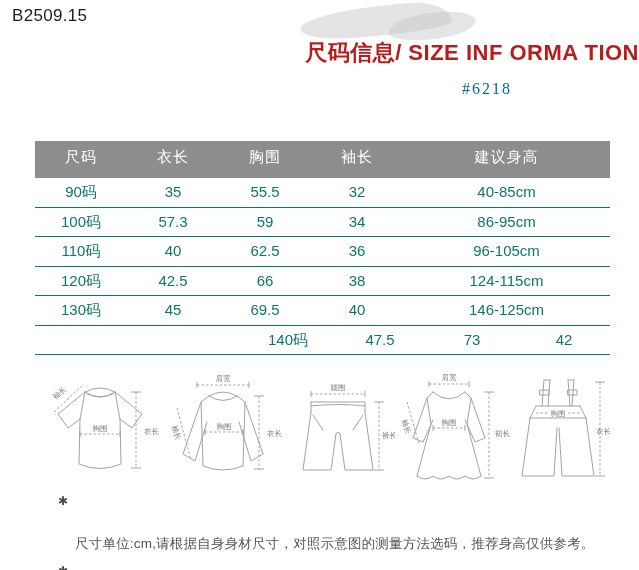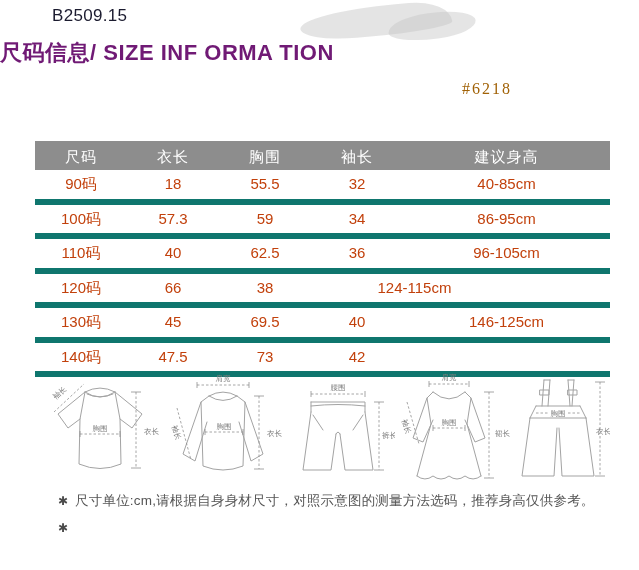--- a/index.html
+++ b/index.html
@@ -2,66 +2,66 @@
 <html><head>
 <meta charset="utf-8">
 <style>
   html,body{margin:0;padding:0;}
   body{
     width:639px;height:570px;position:relative;background:#ffffff;
     font-family:"Liberation Sans", sans-serif;overflow:hidden;
   }
   .code{
     position:absolute;left:12px;top:6px;font-size:17px;font-weight:500;
-    color:#1b1b2f;letter-spacing:.3px;margin-left:40px;
+    color:#1b1b2f;letter-spacing:.3px;
   }
   .smudge1{
     position:absolute;left:300px;top:6px;width:152px;height:30px;background:#c9c9c9;
     opacity:.5;border-radius:70% 30% 60% 40% / 60% 80% 30% 50%;transform:rotate(-5deg);
   }
   .smudge2{
     position:absolute;left:388px;top:13px;width:88px;height:26px;background:#c6c6c6;
     opacity:.45;border-radius:50% 50% 45% 55% / 60% 50% 55% 45%;transform:rotate(-7deg);
   }
   .title{
-    position:absolute;left:0;top:38px;width:100%;text-align:left;
-    font-size:22px;font-weight:700;color:#701a75;letter-spacing:.5px;z-index:1;
+    position:absolute;left:0;top:38px;width:100%;text-align:right;
+    font-size:22px;font-weight:700;color:#b91c1c;letter-spacing:.5px;z-index:1;
   }
   .styleno{
     position:absolute;left:462px;top:80px;font-family:"Liberation Serif", serif;
-    font-size:16px;color:#a16207;letter-spacing:2px;
+    font-size:16px;color:#0369a1;letter-spacing:2px;
   }
   .size-table{position:absolute;left:35px;top:141px;width:575px;}
   .thead{
-    display:flex;height:29px;line-height:31px;background:#8d8d8d;color:#ffffff;
+    display:flex;height:37px;line-height:31px;background:#8d8d8d;color:#ffffff;
     font-size:15px;letter-spacing:1px;
   }
   .trow{
-    display:flex;height:28.5px;line-height:28.5px;border-bottom:6px solid #0f766e;
-    font-size:15px;color:#c2410c;
+    display:flex;height:28.5px;line-height:28.5px;border-bottom:1px solid #0f766e;
+    font-size:15px;color:#0f766e;justify-content:flex-end;
   }
   .cell{text-align:center;}
   .c1{width:16%;}
   .c2{width:16%;}
   .c3{width:16%;}
   .c4{width:16%;}
   .c5{width:36%;box-sizing:border-box;}
   .diagrams{
     position:absolute;left:40px;top:372px;width:570px;height:118px;
     display:flex;justify-content:space-between;align-items:flex-start;
   }
   .diagrams svg{display:block;}
   .sketch{stroke:#a3a3a3;stroke-width:1;fill:none;stroke-linejoin:round;stroke-linecap:round;}
   .dim{stroke:#8f8f8f;stroke-width:.8;fill:none;stroke-dasharray:2.5,2;}
   .tick{stroke:#8f8f8f;stroke-width:.8;fill:none;}
   .lbl{fill:#7d7d7d;font-size:7.5px;font-family:"Liberation Sans", sans-serif;}
   .notes{position:absolute;left:58px;top:492px;width:540px;}
   .note-row{display:flex;align-items:flex-start;margin-bottom:9px;}
   .note-bullet{font-size:12px;color:#4a4a4a;margin-right:7px;line-height:18px;}
-  .note-text{font-size:13.5px;color:#555555;line-height:18px;letter-spacing:.2px;}
+  .note-text{font-size:13.5px;color:#555555;line-height:18px;letter-spacing:.2px;margin-top:43px;}
 </style>
 </head>
 <body>
 
 <div class="code">B2509.15</div>
 
 <div class="smudge1"></div>
 <div class="smudge2"></div>
 
 <div class="title">尺码信息/ SIZE INF ORMA TION</div>
@@ -71,41 +71,42 @@
 <div class="size-table">
   <div class="thead">
     <div class="cell c1">尺码</div>
     <div class="cell c2">衣长</div>
     <div class="cell c3">胸围</div>
     <div class="cell c4">袖长</div>
     <div class="cell c5">建议身高</div>
   </div>
   <div class="trow">
     <div class="cell c1">90码</div>
-    <div class="cell c2">18</div>
+    <div class="cell c2">35</div>
     <div class="cell c3">55.5</div>
     <div class="cell c4">32</div>
     <div class="cell c5">40-85cm</div>
   </div>
   <div class="trow">
     <div class="cell c1">100码</div>
     <div class="cell c2">57.3</div>
     <div class="cell c3">59</div>
     <div class="cell c4">34</div>
     <div class="cell c5">86-95cm</div>
   </div>
   <div class="trow">
     <div class="cell c1">110码</div>
     <div class="cell c2">40</div>
     <div class="cell c3">62.5</div>
     <div class="cell c4">36</div>
     <div class="cell c5">96-105cm</div>
   </div>
   <div class="trow">
     <div class="cell c1">120码</div>
+    <div class="cell c2">42.5</div>
     <div class="cell c3">66</div>
     <div class="cell c4">38</div>
     <div class="cell c5">124-115cm</div>
   </div>
   <div class="trow">
     <div class="cell c1">130码</div>
     <div class="cell c2">45</div>
     <div class="cell c3">69.5</div>
     <div class="cell c4">40</div>
     <div class="cell c5">146-125cm</div>

